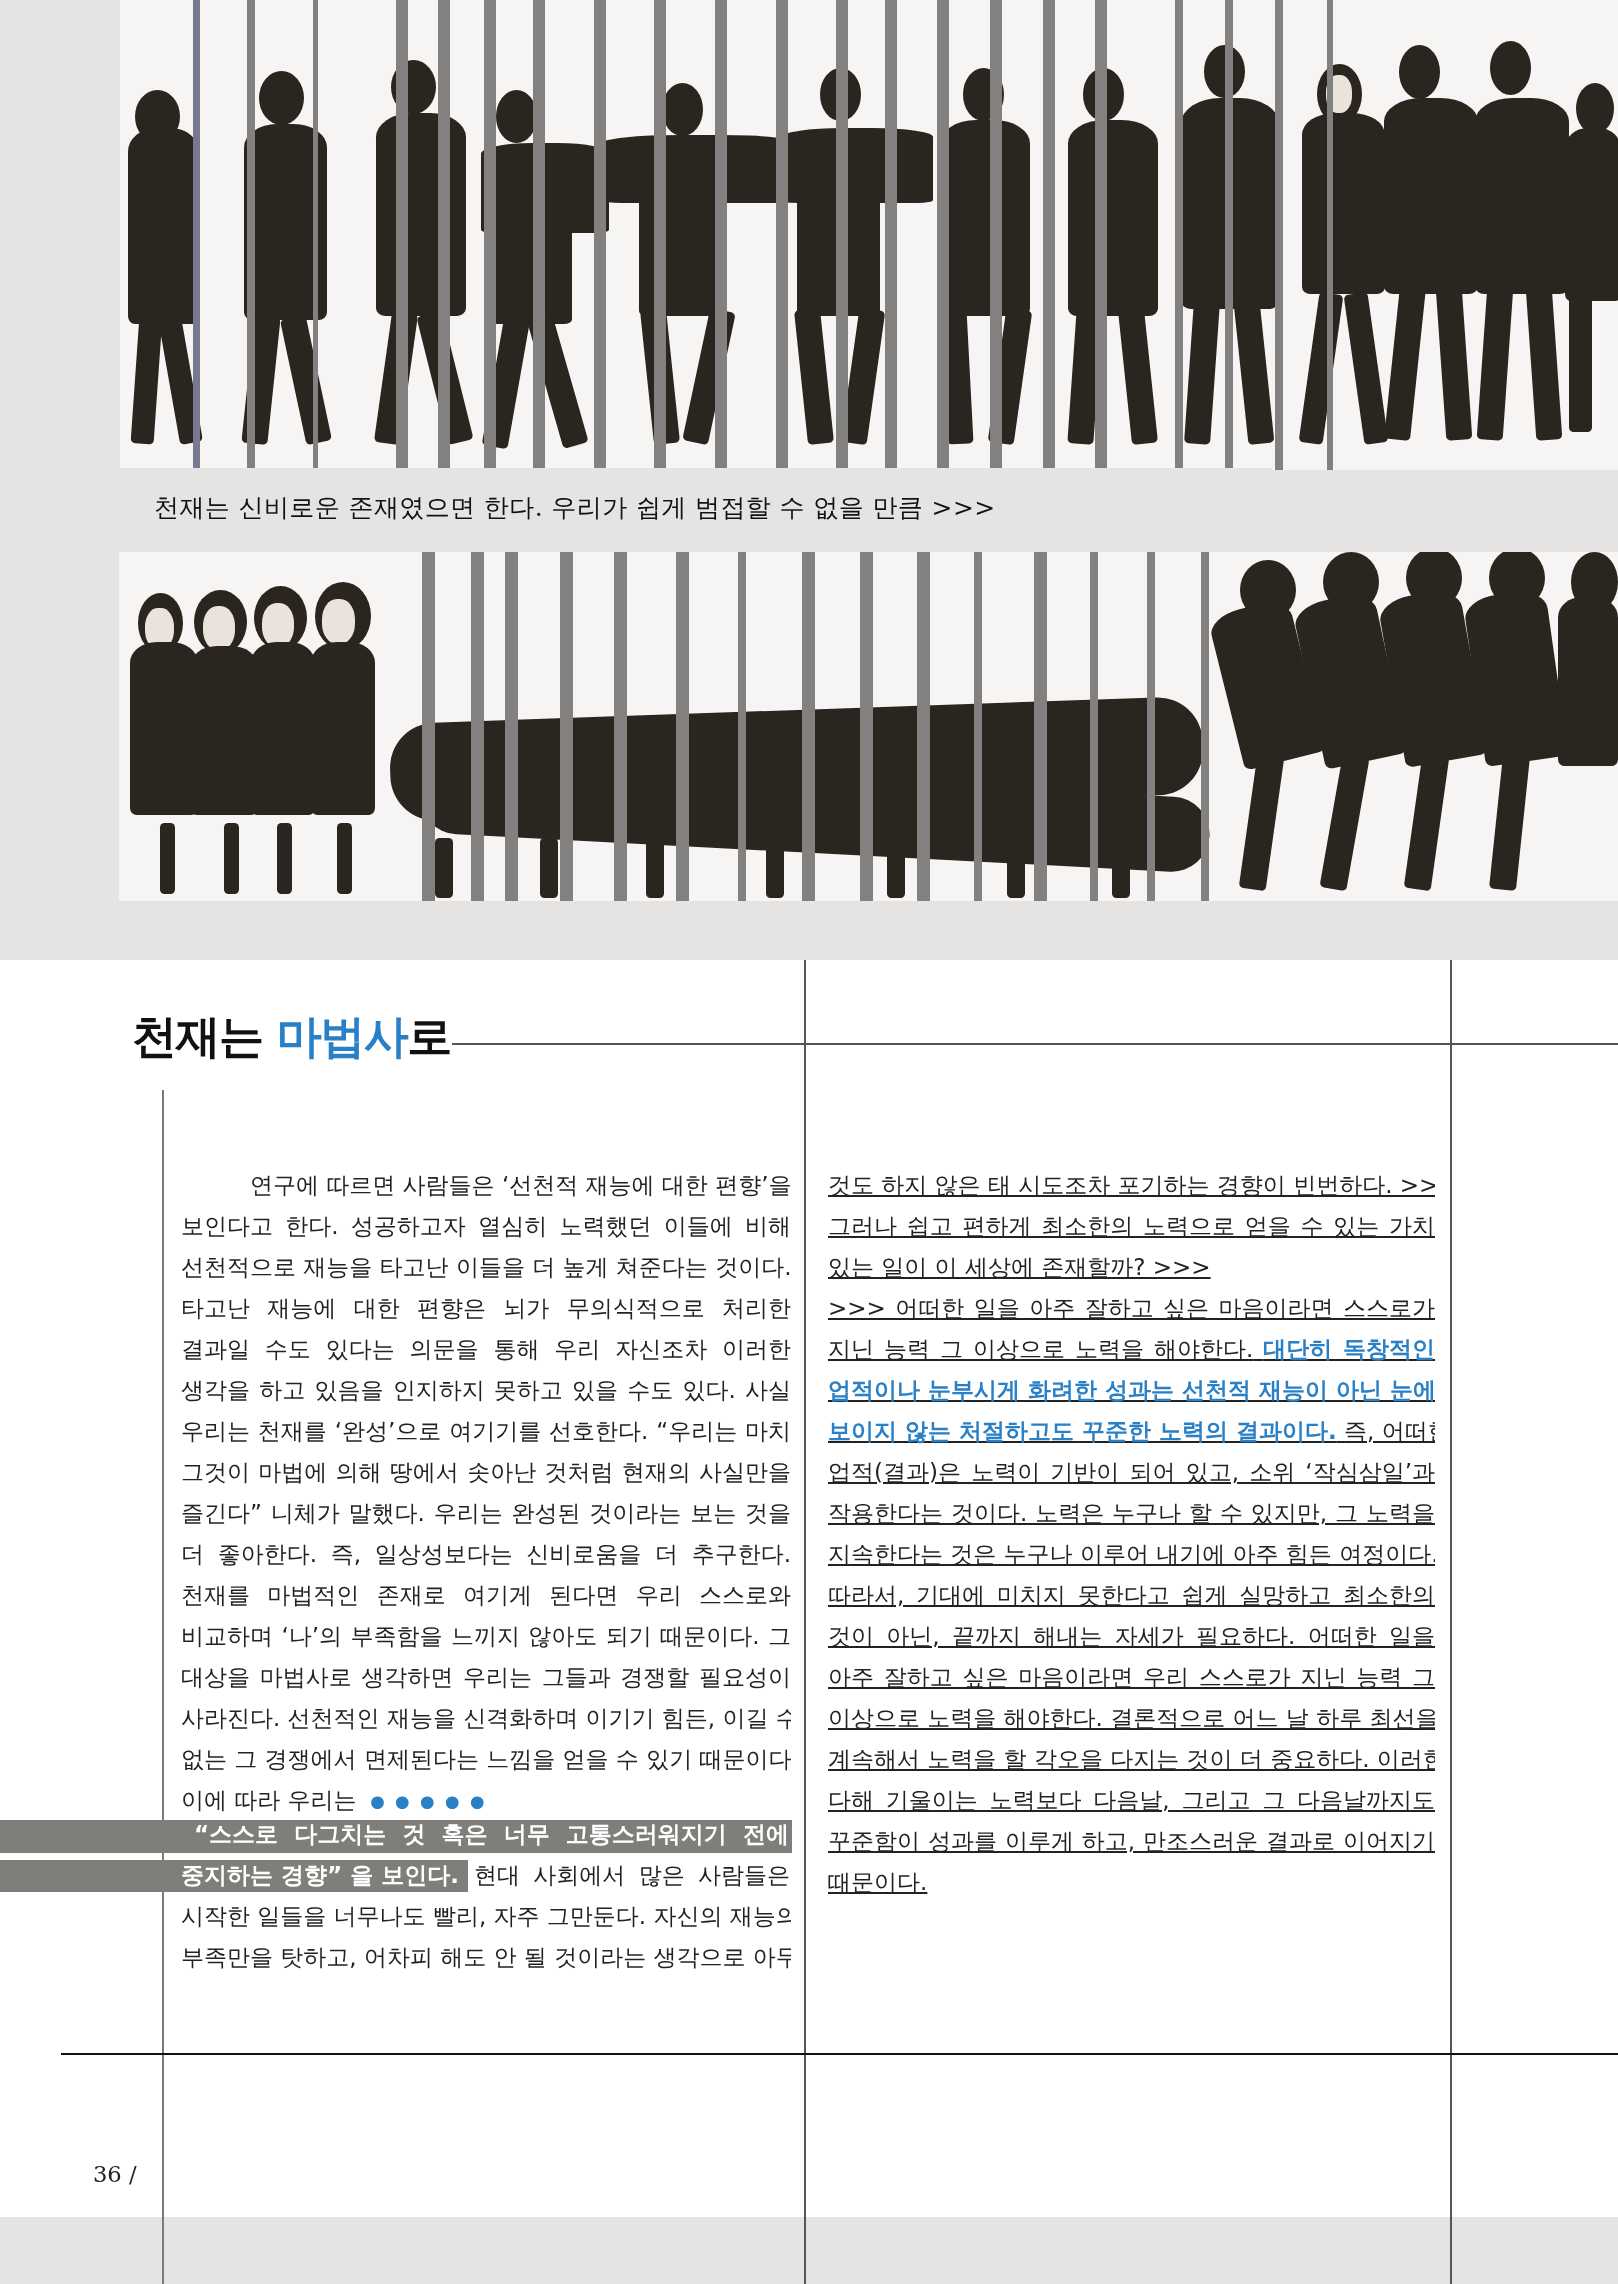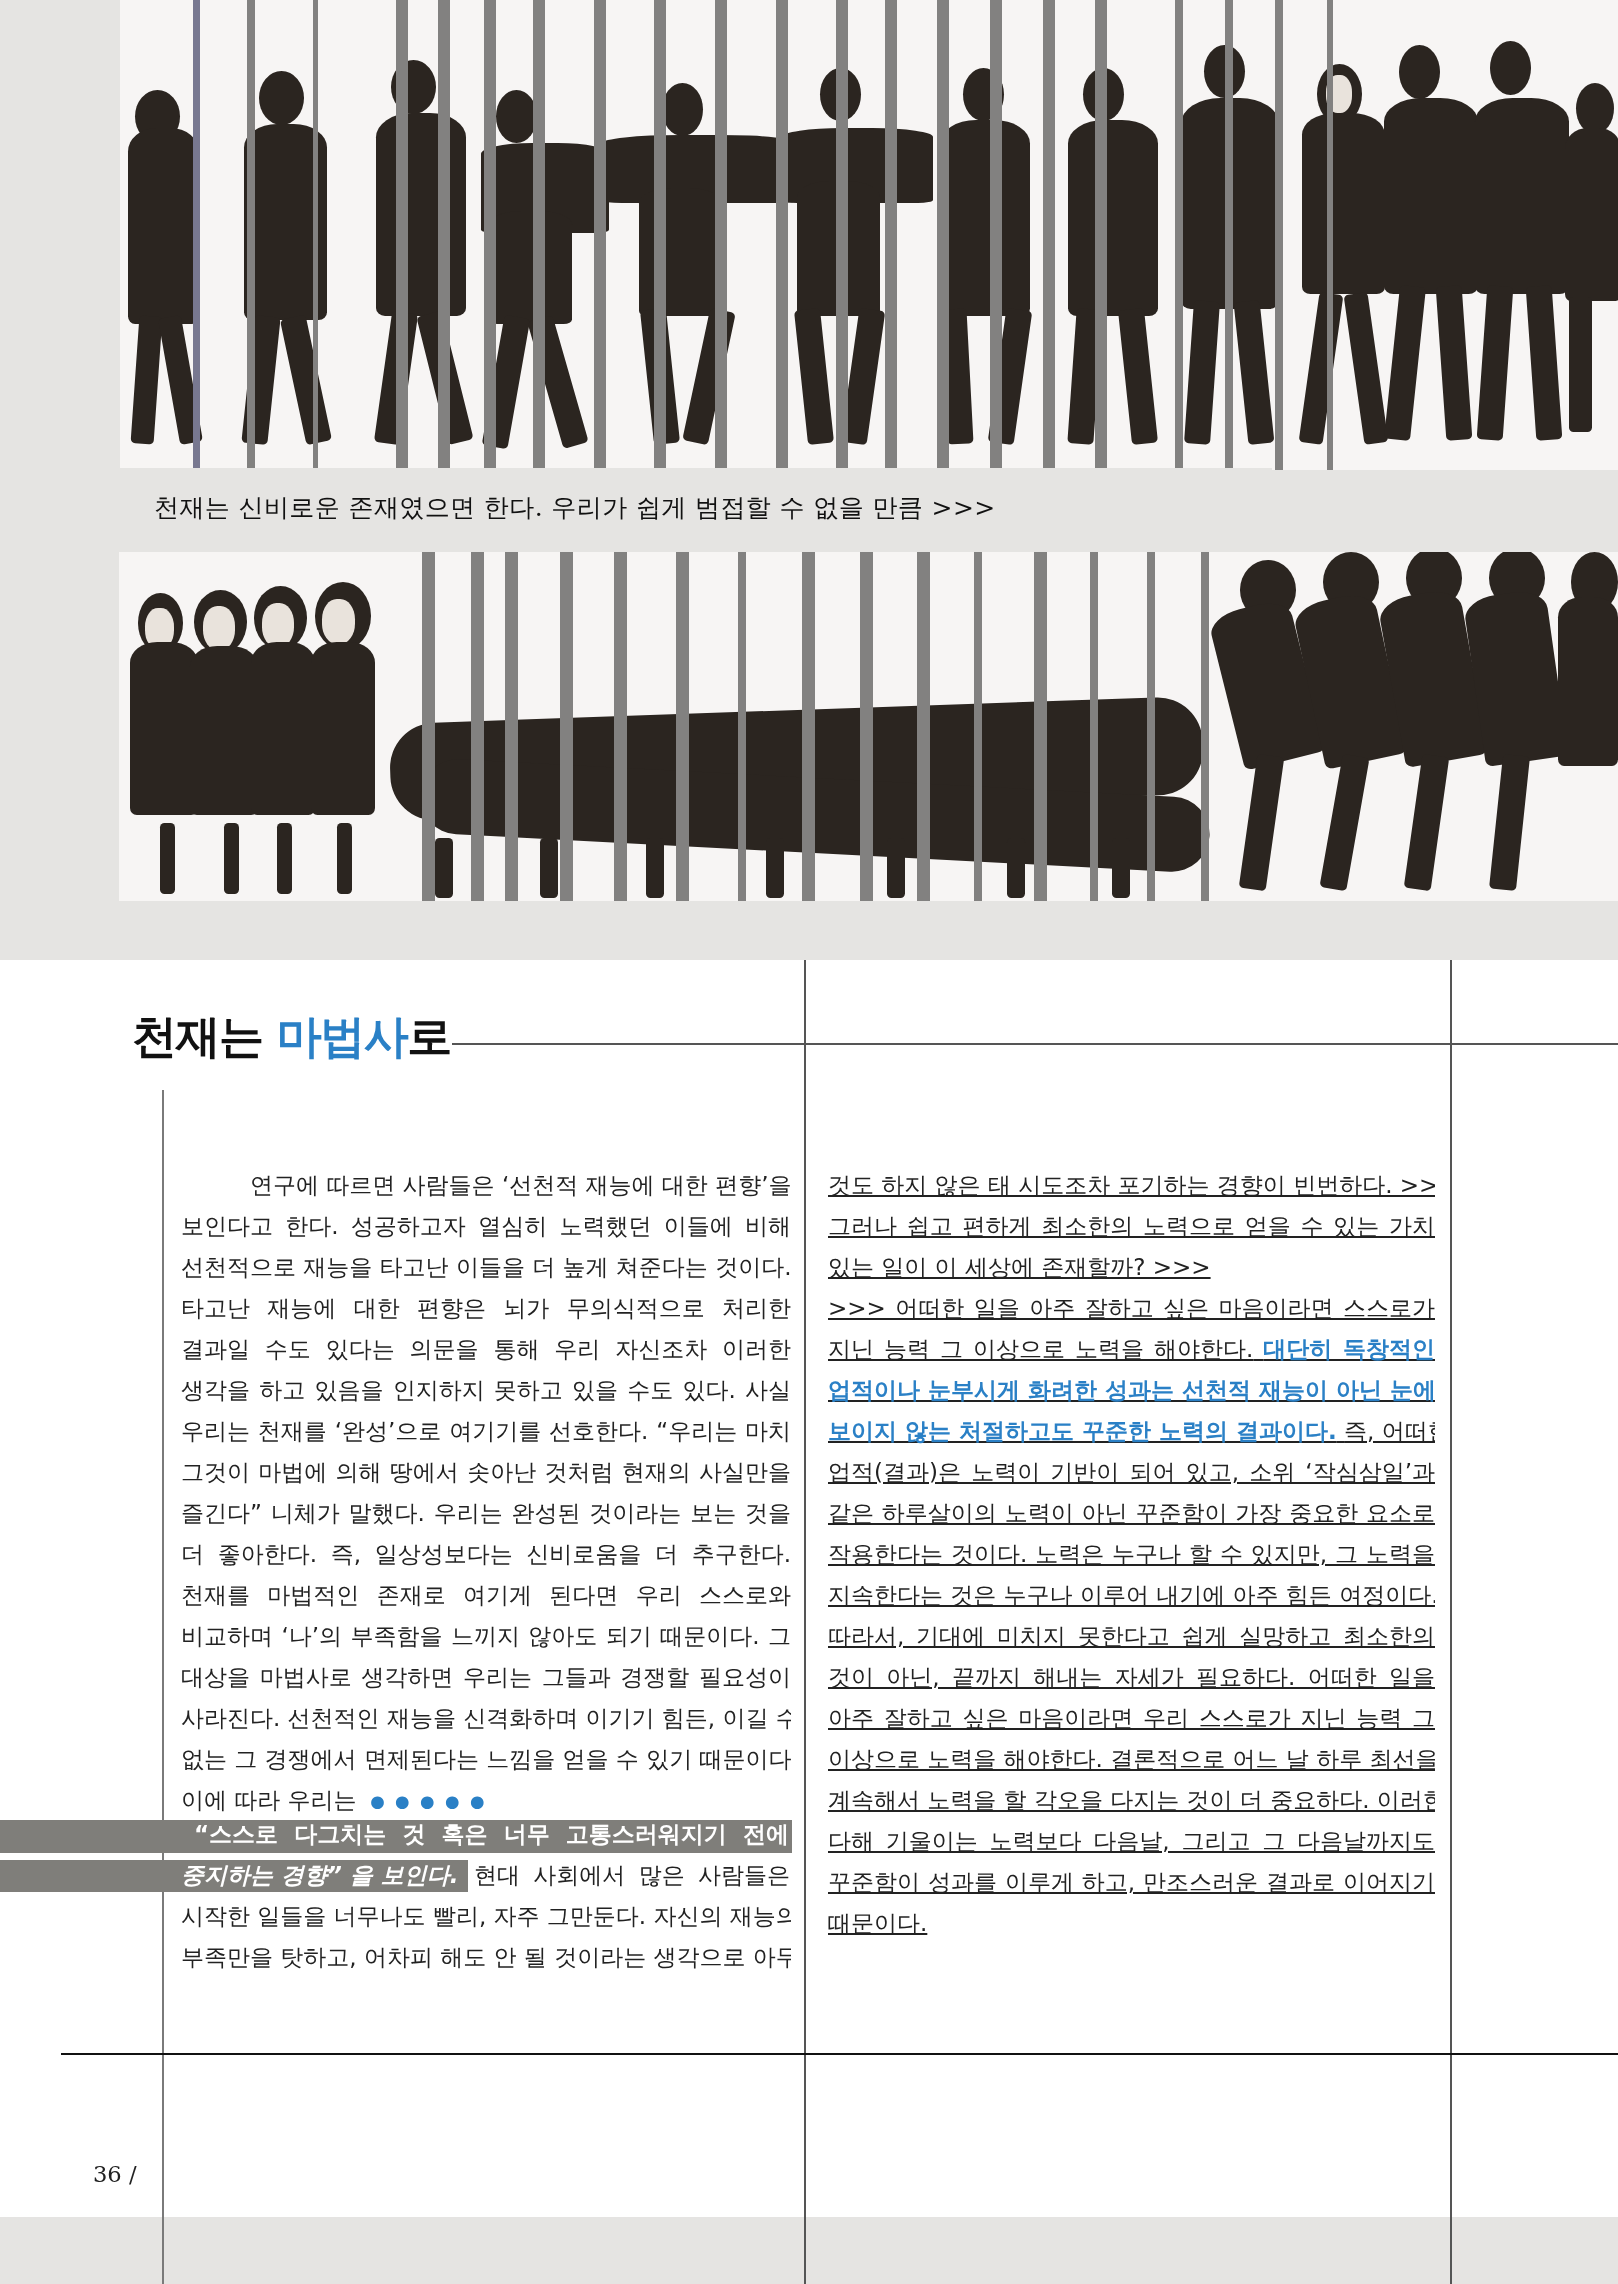--- a/index.html
+++ b/index.html
@@ -24,21 +24,21 @@
   .col-left { left:181px; top:1165px; width:610px; }
   .col-right { left:828px; top:1165px; width:607px;text-decoration:underline; }
   .line { display:block; height:41px; white-space:nowrap; overflow:hidden; text-align-last:justify; text-align:justify; }
   .line.last { text-align-last:left; }
   .indent { padding-left:69px; }
   .blue-bold { color:#2a80c6; font-weight:bold; }
   .dots { color:#2a80c6; letter-spacing:10.5px; font-size:16.6px; margin-left:13.5px; vertical-align:middle; }
   .pq1 { left:0; top:1820px; width:792px; height:33px; background:#7f7e7a; }
   .pq2 { left:0; top:1860px; width:468px; height:32px; background:#7f7e7a; }
   .pq-line1 { left:194px; top:1814px; width:595px; font-size:23px; line-height:41px; color:#fff; white-space:nowrap; text-align:justify; text-align-last:justify; font-weight:bold; }
-  .pq-line2-a { left:181px; top:1855px; font-size:23px; line-height:41px; color:#fff; font-weight:bold; white-space:nowrap;font-style:italic; }
+  .pq-line2-a { left:181px; top:1855px; font-size:23px; line-height:41px; color:#fff; font-weight:bold; white-space:nowrap; }
   .pq-line2-b { left:474px; top:1855px; width:316px; font-size:23px; line-height:41px; color:#222; white-space:nowrap; text-align:justify; text-align-last:justify; }
   .page-num { left:93px; top:2161px; font-family:"DejaVu Serif", serif; font-size:22.6px; color:#222; }
   .bottom-band { left:0; top:2217px; width:1618px; height:67px; background:#e5e4e2; }
 </style>
 </head>
 <body>
 
 <div class="abs top-band"></div>
 
 <div class="abs photo photo-top" title="Repeated sliced photo of figures in black suits walking">
@@ -237,21 +237,20 @@
 
 <div class="col col-right">
   <span class="line">것도 하지 않은 태 시도조차 포기하는 경향이 빈번하다. &gt;&gt;</span>
   <span class="line">그러나 쉽고 편하게 최소한의 노력으로 얻을 수 있는 가치</span>
   <span class="line last">있는 일이 이 세상에 존재할까? &gt;&gt;&gt;</span>
   <span class="line">&gt;&gt;&gt; 어떠한 일을 아주 잘하고 싶은 마음이라면 스스로가</span>
   <span class="line"><span>지닌 능력 그 이상으로 노력을 해야한다.</span> <span class="blue-bold">대단히 독창적인</span></span>
   <span class="line blue-bold">업적이나 눈부시게 화려한 성과는 선천적 재능이 아닌 눈에</span>
   <span class="line"><span class="blue-bold">보이지 않는 처절하고도 꾸준한 노력의 결과이다.</span> <span>즉, 어떠한</span></span>
   <span class="line">업적(결과)은 노력이 기반이 되어 있고, 소위 ‘작심삼일’과</span>
-  <span class="line">같은 하루살이의 노력이 아닌 꾸준함이 가장 중요한 요소로</span>
   <span class="line">작용한다는 것이다. 노력은 누구나 할 수 있지만, 그 노력을</span>
   <span class="line">지속한다는 것은 누구나 이루어 내기에 아주 힘든 여정이다.</span>
   <span class="line">따라서, 기대에 미치지 못한다고 쉽게 실망하고 최소한의</span>
   <span class="line">것이 아닌, 끝까지 해내는 자세가 필요하다. 어떠한 일을</span>
   <span class="line">아주 잘하고 싶은 마음이라면 우리 스스로가 지닌 능력 그</span>
   <span class="line">이상으로 노력을 해야한다. 결론적으로 어느 날 하루 최선을</span>
   <span class="line">계속해서 노력을 할 각오을 다지는 것이 더 중요하다. 이러한</span>
   <span class="line">다해 기울이는 노력보다 다음날, 그리고 그 다음날까지도</span>
   <span class="line">꾸준함이 성과를 이루게 하고, 만조스러운 결과로 이어지기</span>
   <span class="line last">때문이다.</span>

